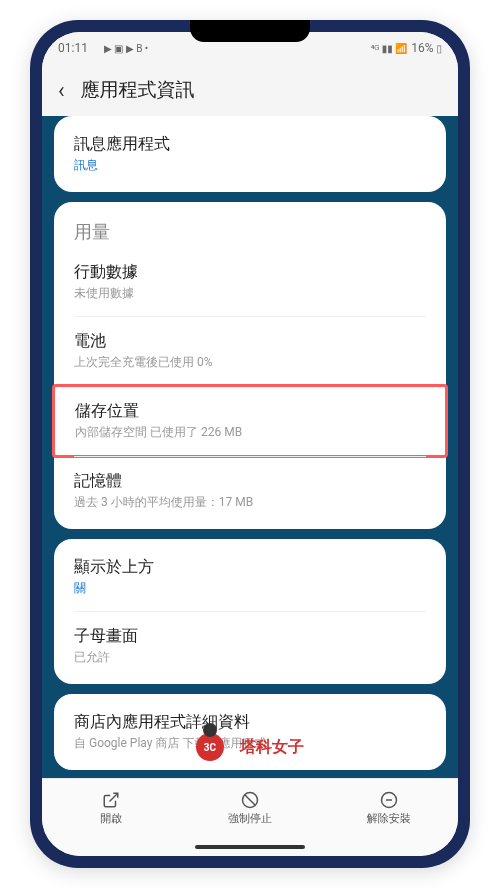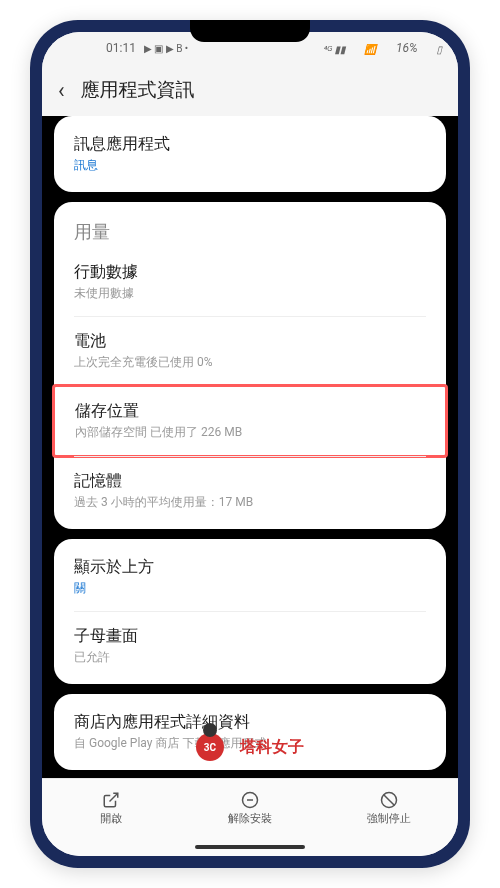--- a/index.html
+++ b/index.html
@@ -47,28 +47,26 @@
       justify-content: space-between;
       align-items: center;
       padding: 0 16px;
       font-size: 12px;
       color: #666;
       position: relative;
     }
     .status-left {
       display: flex;
       align-items: center;
-      gap: 8px;
-      margin-left: 48px;
+      gap: 16px;
     }
     .status-right {
       display: flex;
-      align-items: flex-end;
-      gap: 19px;
-      font-style: italic;
+      align-items: center;
+      gap: 3px;
     }
     .status-icon {
       font-size: 10px;
     }
     .header {
       height: 52px;
       background: #f5f5f5;
       display: flex;
       align-items: center;
       padding: 0 16px;
@@ -80,21 +78,21 @@
       cursor: pointer;
     }
     .header-title {
       font-size: 19px;
       color: #222;
       font-weight: 400;
     }
     .content {
       flex: 1;
       overflow-y: auto;
-      background: #000000;
+      background: #0c4a6e;
       padding: 0 12px;
     }
     .card {
       background: #fff;
       border-radius: 18px;
       margin-bottom: 10px;
       padding: 4px 0;
     }
     .list-item {
       padding: 14px 20px;
@@ -298,31 +296,31 @@
         <svg class="bottom-icon" width="18" height="18" viewBox="0 0 24 24" fill="none" stroke="#555" stroke-width="2">
             <path d="M18 13v6a2 2 0 0 1-2 2H5a2 2 0 0 1-2-2V8a2 2 0 0 1 2-2h6"></path>
             <polyline points="15 3 21 3 21 9"></polyline>
             <line x1="10" y1="14" x2="21" y2="3"></line>
           </svg>
         <span class="bottom-label">開啟</span>
       </div>
       <div class="bottom-item">
         <svg class="bottom-icon" width="18" height="18" viewBox="0 0 24 24" fill="none" stroke="#555" stroke-width="2">
             <circle cx="12" cy="12" r="10"></circle>
+            <line x1="4.93" y1="4.93" x2="19.07" y2="19.07"></line>
+          </svg>
+        <span class="bottom-label">強制停止</span>
+      </div>
+      <div class="bottom-item">
+        <svg class="bottom-icon" width="18" height="18" viewBox="0 0 24 24" fill="none" stroke="#555" stroke-width="2">
+            <circle cx="12" cy="12" r="10"></circle>
             <line x1="8" y1="12" x2="16" y2="12"></line>
           </svg>
         <span class="bottom-label">解除安裝</span>
       </div>
-      <div class="bottom-item">
-        <svg class="bottom-icon" width="18" height="18" viewBox="0 0 24 24" fill="none" stroke="#555" stroke-width="2">
-            <circle cx="12" cy="12" r="10"></circle>
-            <line x1="4.93" y1="4.93" x2="19.07" y2="19.07"></line>
-          </svg>
-        <span class="bottom-label">強制停止</span>
-      </div>
     </div>
 
     <div class="nav-bar">
       <div class="nav-indicator"></div>
     </div>
 
   </div>
 </div>
 
 </body></html>

